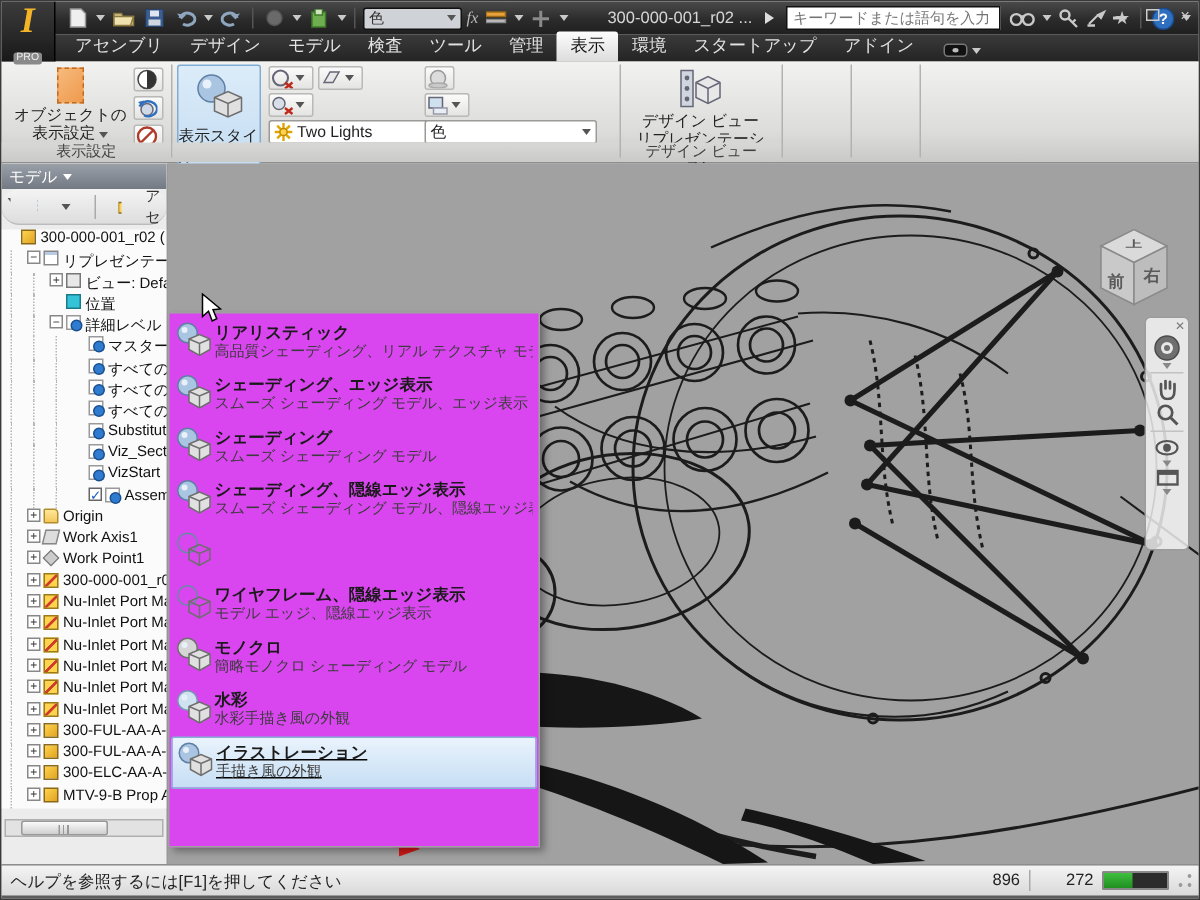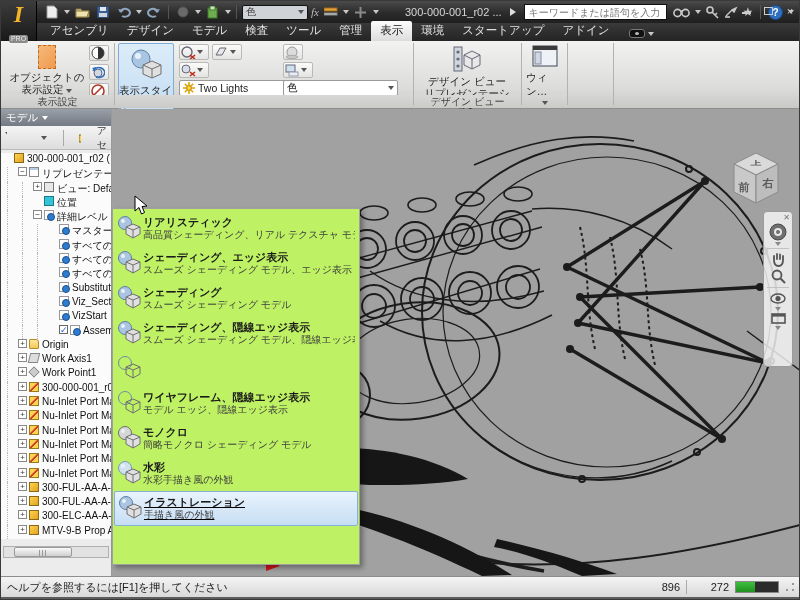--- a/index.html
+++ b/index.html
@@ -59,21 +59,21 @@
   .orange-rect{width:18px;height:24px;background:linear-gradient(135deg,#f6b97b,#ef9a4e);border:1px dashed #c06a20;}
 
   
   #main{position:absolute;left:0;top:108px;width:800px;height:467px;}
 
   
   #sidebar{position:absolute;left:0;top:0;width:111px;height:467px;background:#ececec;border-right:1px solid #9a9a9a;overflow:hidden;}
   #sb-header{height:17px;background:linear-gradient(#9aa0a8,#737a84);color:#fff;font-size:10.5px;
     display:flex;align-items:center;padding:0 5px;gap:4px;}
   #sb-toolbar{height:24px;background:linear-gradient(#f4f4f4,#dddddd);border-bottom:1px solid #bbb;
-    display:flex;align-items:center;gap:16px;padding:0 4px;font-size:10px;color:#333;}
+    display:flex;align-items:center;gap:16px;padding:0 4px;font-size:10px;color:#333;border-radius:12px;}
   .sb-sep{width:1px;height:16px;background:#aaa;}
   #tree{position:absolute;left:0;top:44px;right:0;background:#fbfbfb;}
   .tree-row{height:14.3px;display:flex;align-items:flex-start;white-space:nowrap;font-size:10px;color:#111;padding-left:2px;}
   .ind{width:11px;flex:0 0 11px;height:100%;border-left:1px dotted #b5b5b5;margin-left:4px;}
   .exp{width:9px;height:9px;flex:0 0 9px;border:1px solid #888;background:#fff;font-size:8px;line-height:7px;
     text-align:center;color:#333;margin-right:2px;}
   .exp.none{visibility:hidden;}
   .ticon{width:10px;height:10px;flex:0 0 10px;margin-right:3px;display:inline-block;}
   .ti-assembly{background:linear-gradient(135deg,#ffd34d,#e0a322);border:1px solid #8a6a1a;}
   .ti-rep{background:#fff;border:1px solid #888;box-shadow:inset 0 2px 0 #b7cce4;}
@@ -105,21 +105,21 @@
     border:1px solid #9b9b9b;border-radius:4px;display:flex;flex-direction:column;align-items:center;padding:2px 0;}
   #navbar .nvx{align-self:flex-end;margin-right:2px;font-size:8px;color:#777;line-height:8px;}
   .nv-sep{width:22px;height:1px;background:#c2c2c2;margin:2px 0;}
   .nvi{margin:1px 0;}
   .nv-caret{width:0;height:0;border-left:3px solid transparent;border-right:3px solid transparent;border-top:4px solid #888;}
 
   
   #triad{position:absolute;left:112px;top:392px;}
 
   
-  #vs-menu{position:absolute;left:111px;top:99px;width:248px;height:357px;background:#bef264;
+  #vs-menu{position:absolute;left:111px;top:99px;width:248px;height:357px;background:#d946ef;
     border:1px solid #a0a0a0;box-shadow:3px 3px 5px rgba(0,0,0,.35);z-index:40;padding:2px 1px;}
   .menu-item{height:35px;display:flex;align-items:center;padding:0 3px;}
   .menu-item.selected{background:linear-gradient(#e9f3fc,#c6def4);border:1px solid #85b1d6;border-radius:2px;text-decoration:underline;}
   .mi-icon{width:26px;flex:0 0 26px;}
   .mi-text{display:flex;flex-direction:column;overflow:hidden;}
   .mi-title{font-size:11px;font-weight:bold;color:#1a1a1a;line-height:13px;white-space:nowrap;}
   .mi-desc{font-size:10px;color:#3c3c3c;line-height:12px;white-space:nowrap;}
   .mi-icon svg .sp{fill:#aac5e2;stroke:#5d7fa5;stroke-width:1;}
   .mi-icon svg .sphi{fill:#e8f1fa;}
   .mi-icon svg .cb{fill:#e0e0e0;stroke:#6e6e6e;stroke-width:1;}
@@ -383,31 +383,20 @@
         </svg>
         <span class="two-line" style="margin-top:2px;">
           <span>デザイン ビュー</span><br>
           <span>リプレゼンテーション</span>
         </span>
       </div>
       <div class="glabel">デザイン ビュー</div>
     </div>
     <div class="rgsep" style="left:520px;"></div>
 
-    <div class="rgroup" style="left:521px;width:45px;">
-      <div class="bigbtn" style="left:4px;top:4px;width:38px;">
-        <svg width="26" height="22">
-            <rect x="1" y="1" width="24" height="20" fill="#eef2f6" stroke="#445"></rect>
-            <rect x="1" y="1" width="24" height="4" fill="#3a3a3a"></rect>
-            <rect x="3" y="7" width="6" height="12" fill="#cdd8e4" stroke="#889"></rect>
-          </svg>
-        <span style="margin-top:4px;">ウィン…</span>
-      </div>
-      <div class="glabel"><span class="caret dark" style="margin-top:4px;"></span></div>
-    </div>
     <div class="rgsep" style="left:566px;"></div>
 
     <div class="rgsep" style="left:612px;"></div>
   </div>
 
   <div id="main">
 
     <div id="sidebar">
       <div id="sb-header">
         <span>モデル</span>

